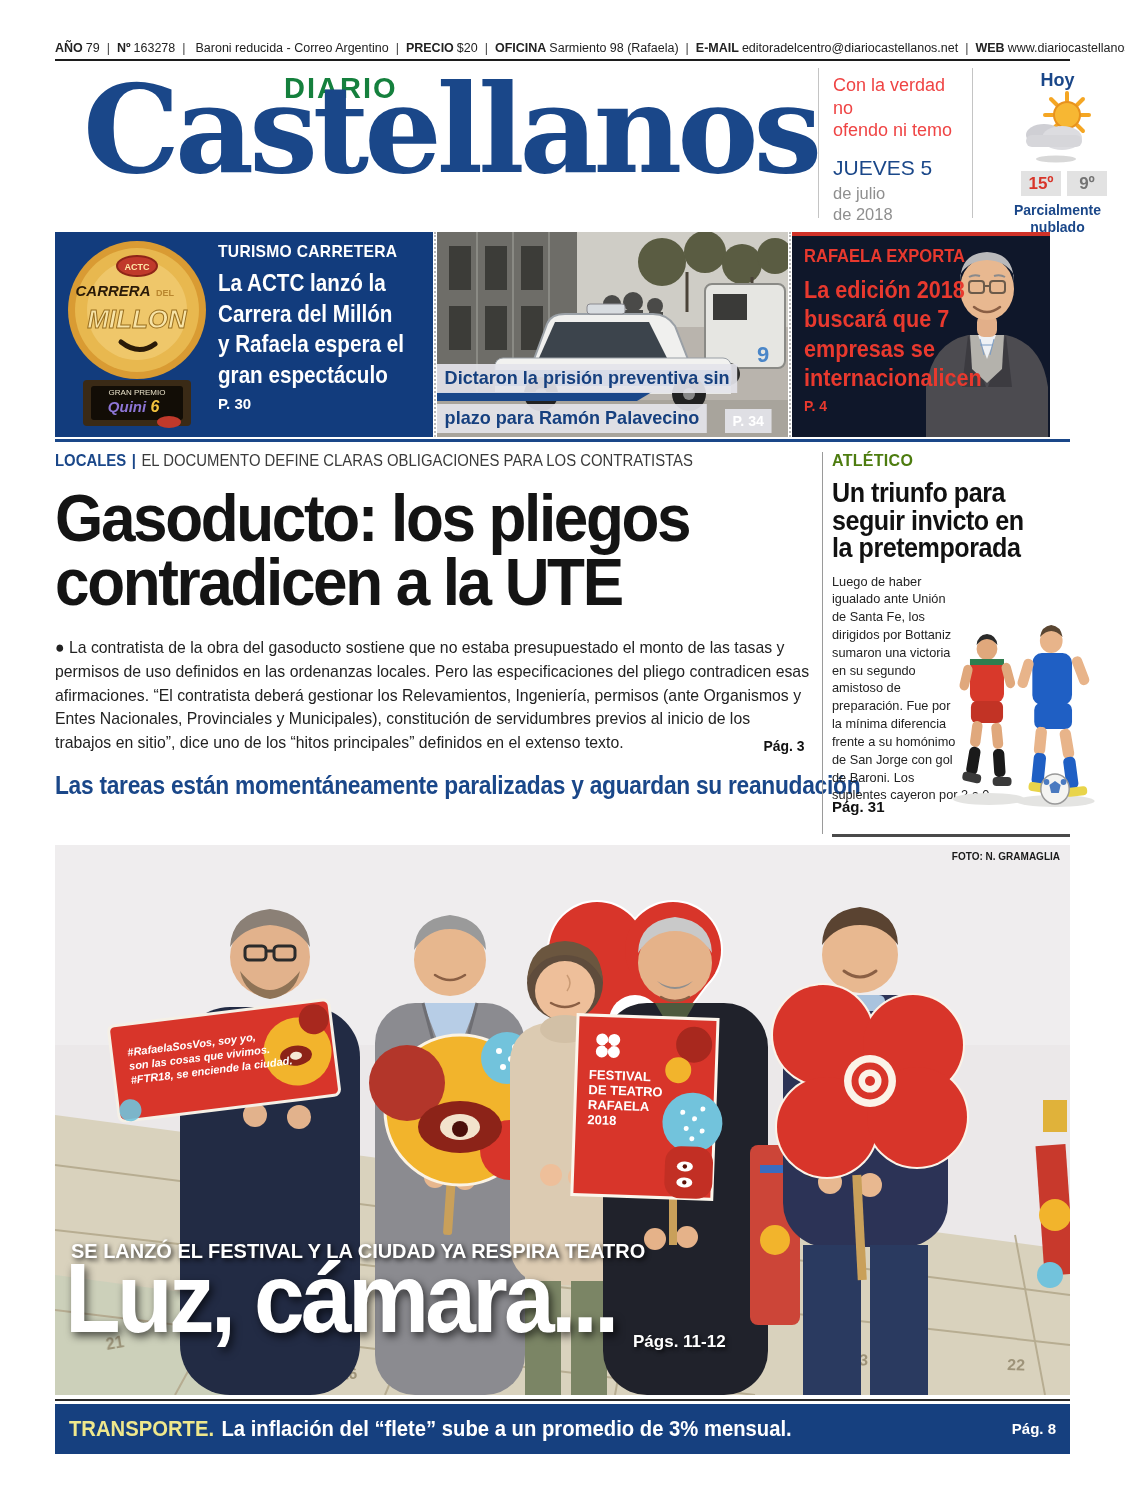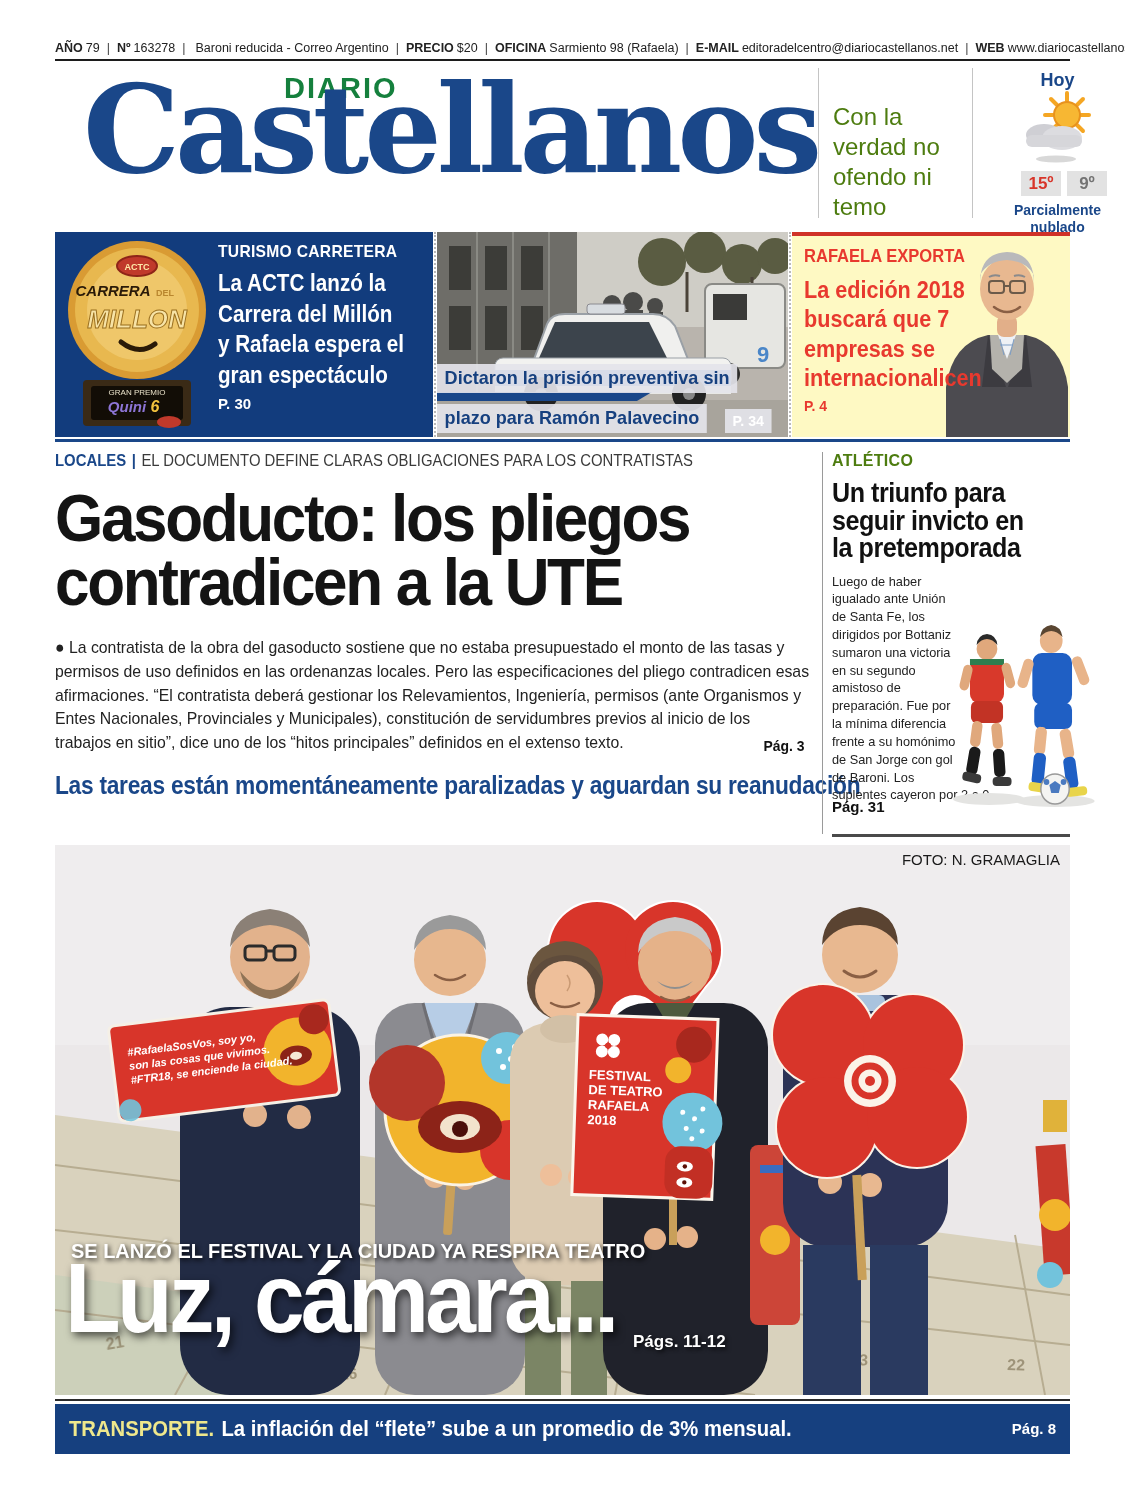--- a/index.html
+++ b/index.html
@@ -17,21 +17,21 @@
   
   .masthead{position:absolute;left:55px;top:60px;width:1015px;height:168px;}
   .diario{position:absolute;left:229px;top:12px;font-size:29px;font-weight:bold;
           letter-spacing:2px;color:#15803d;}
   .castellanos{position:absolute;left:28px;top:-28px;font-family:"DejaVu Serif",serif;
           font-weight:bold;font-size:122px;color:#1a4789;
           letter-spacing:-5px;line-height:1.6;text-align:center;}
   .vline{position:absolute;top:8px;width:1px;height:150px;background:#c4c4c4;}
   .vl1{left:763px;} .vl2{left:917px;}
   .dateblock{position:absolute;left:778px;top:14px;width:130px;}
-  .motto{font-size:24px;color:#4d7c0f;line-height:1.25;margin-top:28px;}
+  .motto{font-size:18px;color:#ef4444;line-height:1.25;}
   .day{margin-top:14px;font-size:21px;font-weight:normal;color:#1a4789;}
   .dateblock .date{margin-top:3px;font-size:16.5px;color:#8f8f8f;line-height:1.3;}
   .dash{font-size:16px;color:#8f8f8f;margin-top:2px;}
   .city{font-size:16.5px;color:#8f8f8f;letter-spacing:1.5px;margin-top:2px;}
   .weather{position:absolute;left:930px;top:10px;width:145px;text-align:center;}
   .w-label{font-size:18px;font-weight:bold;color:#1a4789;}
   .temps{margin-top:2px;display:flex;justify-content:center;gap:6px;}
   .temps span{display:inline-block;width:40px;height:25px;line-height:25px;
           background:#e2e2e2;font-size:17px;font-weight:bold;}
   .t-high{color:#d8352a;margin-left:13px;} .t-low{color:#737373;}
@@ -50,21 +50,21 @@
   .tc-page{margin-top:4px;font-size:15px;font-weight:bold;color:#fff;}
   .box-police{position:absolute;left:382px;top:0;width:351px;height:205px;overflow:hidden;}
   .pol-cap{position:absolute;left:0;font-size:19px;font-weight:bold;color:#16407f;text-align:center;}
   .pol-cap span{background:rgba(228,228,234,.92);padding:3px 8px 4px 8px;display:inline-block;
           transform:scaleX(.95);transform-origin:0 0;}
   .pc1{bottom:44px;} .pc2{bottom:4px;}
   .pol-stripe{position:absolute;left:0;bottom:36px;width:215px;height:9px;background:#1a4789;
           clip-path:polygon(0 0,100% 0,93% 100%,0 100%);}
   .pol-page{display:inline-block;background:#1a4789;color:#fff;font-size:15px;font-weight:bold;
           padding:4px 7px;margin-left:4px;vertical-align:bottom;}
-  .box-exporta{position:absolute;left:737px;top:0;width:278px;height:205px;background:#fef9c3;
+  .box-exporta{position:absolute;left:737px;top:0;width:258px;height:205px;background:#0f172a;
           border-top:4px solid #d03228;box-sizing:border-box;}
   .ex-text{position:absolute;left:12px;top:10px;width:200px;}
   .ex-kicker{font-size:18px;font-weight:bold;color:#e8392e;transform:scaleX(.92);
           transform-origin:0 0;white-space:nowrap;}
   .ex-head{margin-top:8px;font-size:24px;font-weight:bold;color:#e8392e;line-height:1.22;
           transform:scaleX(.9);transform-origin:0 0;width:230px;}
   .ex-page{margin-top:6px;font-size:14px;font-weight:bold;color:#e8392e;}
   .ex-photo{position:absolute;right:0;bottom:0;}
 
   .bluebar{position:absolute;left:55px;top:439px;width:1015px;height:3px;background:#1a4789;}
@@ -93,21 +93,21 @@
   .atl-bodywrap{margin-top:10px;width:252px;transform:scaleX(.945);transform-origin:0 0;}
   .atl-players{float:right;width:118px;height:150px;margin:48px -8px 0 4px;position:relative;}
   .atl-players svg{position:absolute;right:-24px;top:0;}
   .atl-body{font-size:13.5px;color:#222;line-height:1.32;margin:0;}
   .atl-page{position:absolute;left:0;bottom:22px;font-size:15px;font-weight:bold;color:#111;}
   .atl-rule{position:absolute;left:0;bottom:0;width:238px;height:3px;background:#4a4a4a;}
 
   
   .cover{position:absolute;left:55px;top:845px;width:1015px;height:550px;overflow:hidden;
          background:#ebe9ea;}
-  .cover-credit{position:absolute;top:6px;right:10px;font-size:15px;font-weight:normal;color:#1a1a1a;padding-left:36px;}
+  .cover-credit{position:absolute;top:6px;right:10px;font-size:10px;font-weight:bold;color:#1a1a1a;padding-left:36px;}
   .cover-kicker{position:absolute;left:16px;top:394px;font-size:21px;font-weight:800;color:#fff;
          text-shadow:2px 2px 5px rgba(0,0,0,.85);transform:scaleX(.95);transform-origin:0 0;
          white-space:nowrap;}
   .cover-head{position:absolute;left:10px;top:404px;font-size:98px;font-weight:800;color:#fff;
          letter-spacing:-4px;line-height:1;text-shadow:3px 4px 9px rgba(0,0,0,.65);
          transform:scaleX(.93);transform-origin:0 0;white-space:nowrap;}
   .cover-pages{position:absolute;left:578px;top:487px;font-size:17px;font-weight:800;color:#fff;
          text-shadow:2px 2px 4px rgba(0,0,0,.8);}
 
   .photo-rule{position:absolute;left:55px;top:1399px;width:1015px;height:2px;background:#2a2a2a;}

